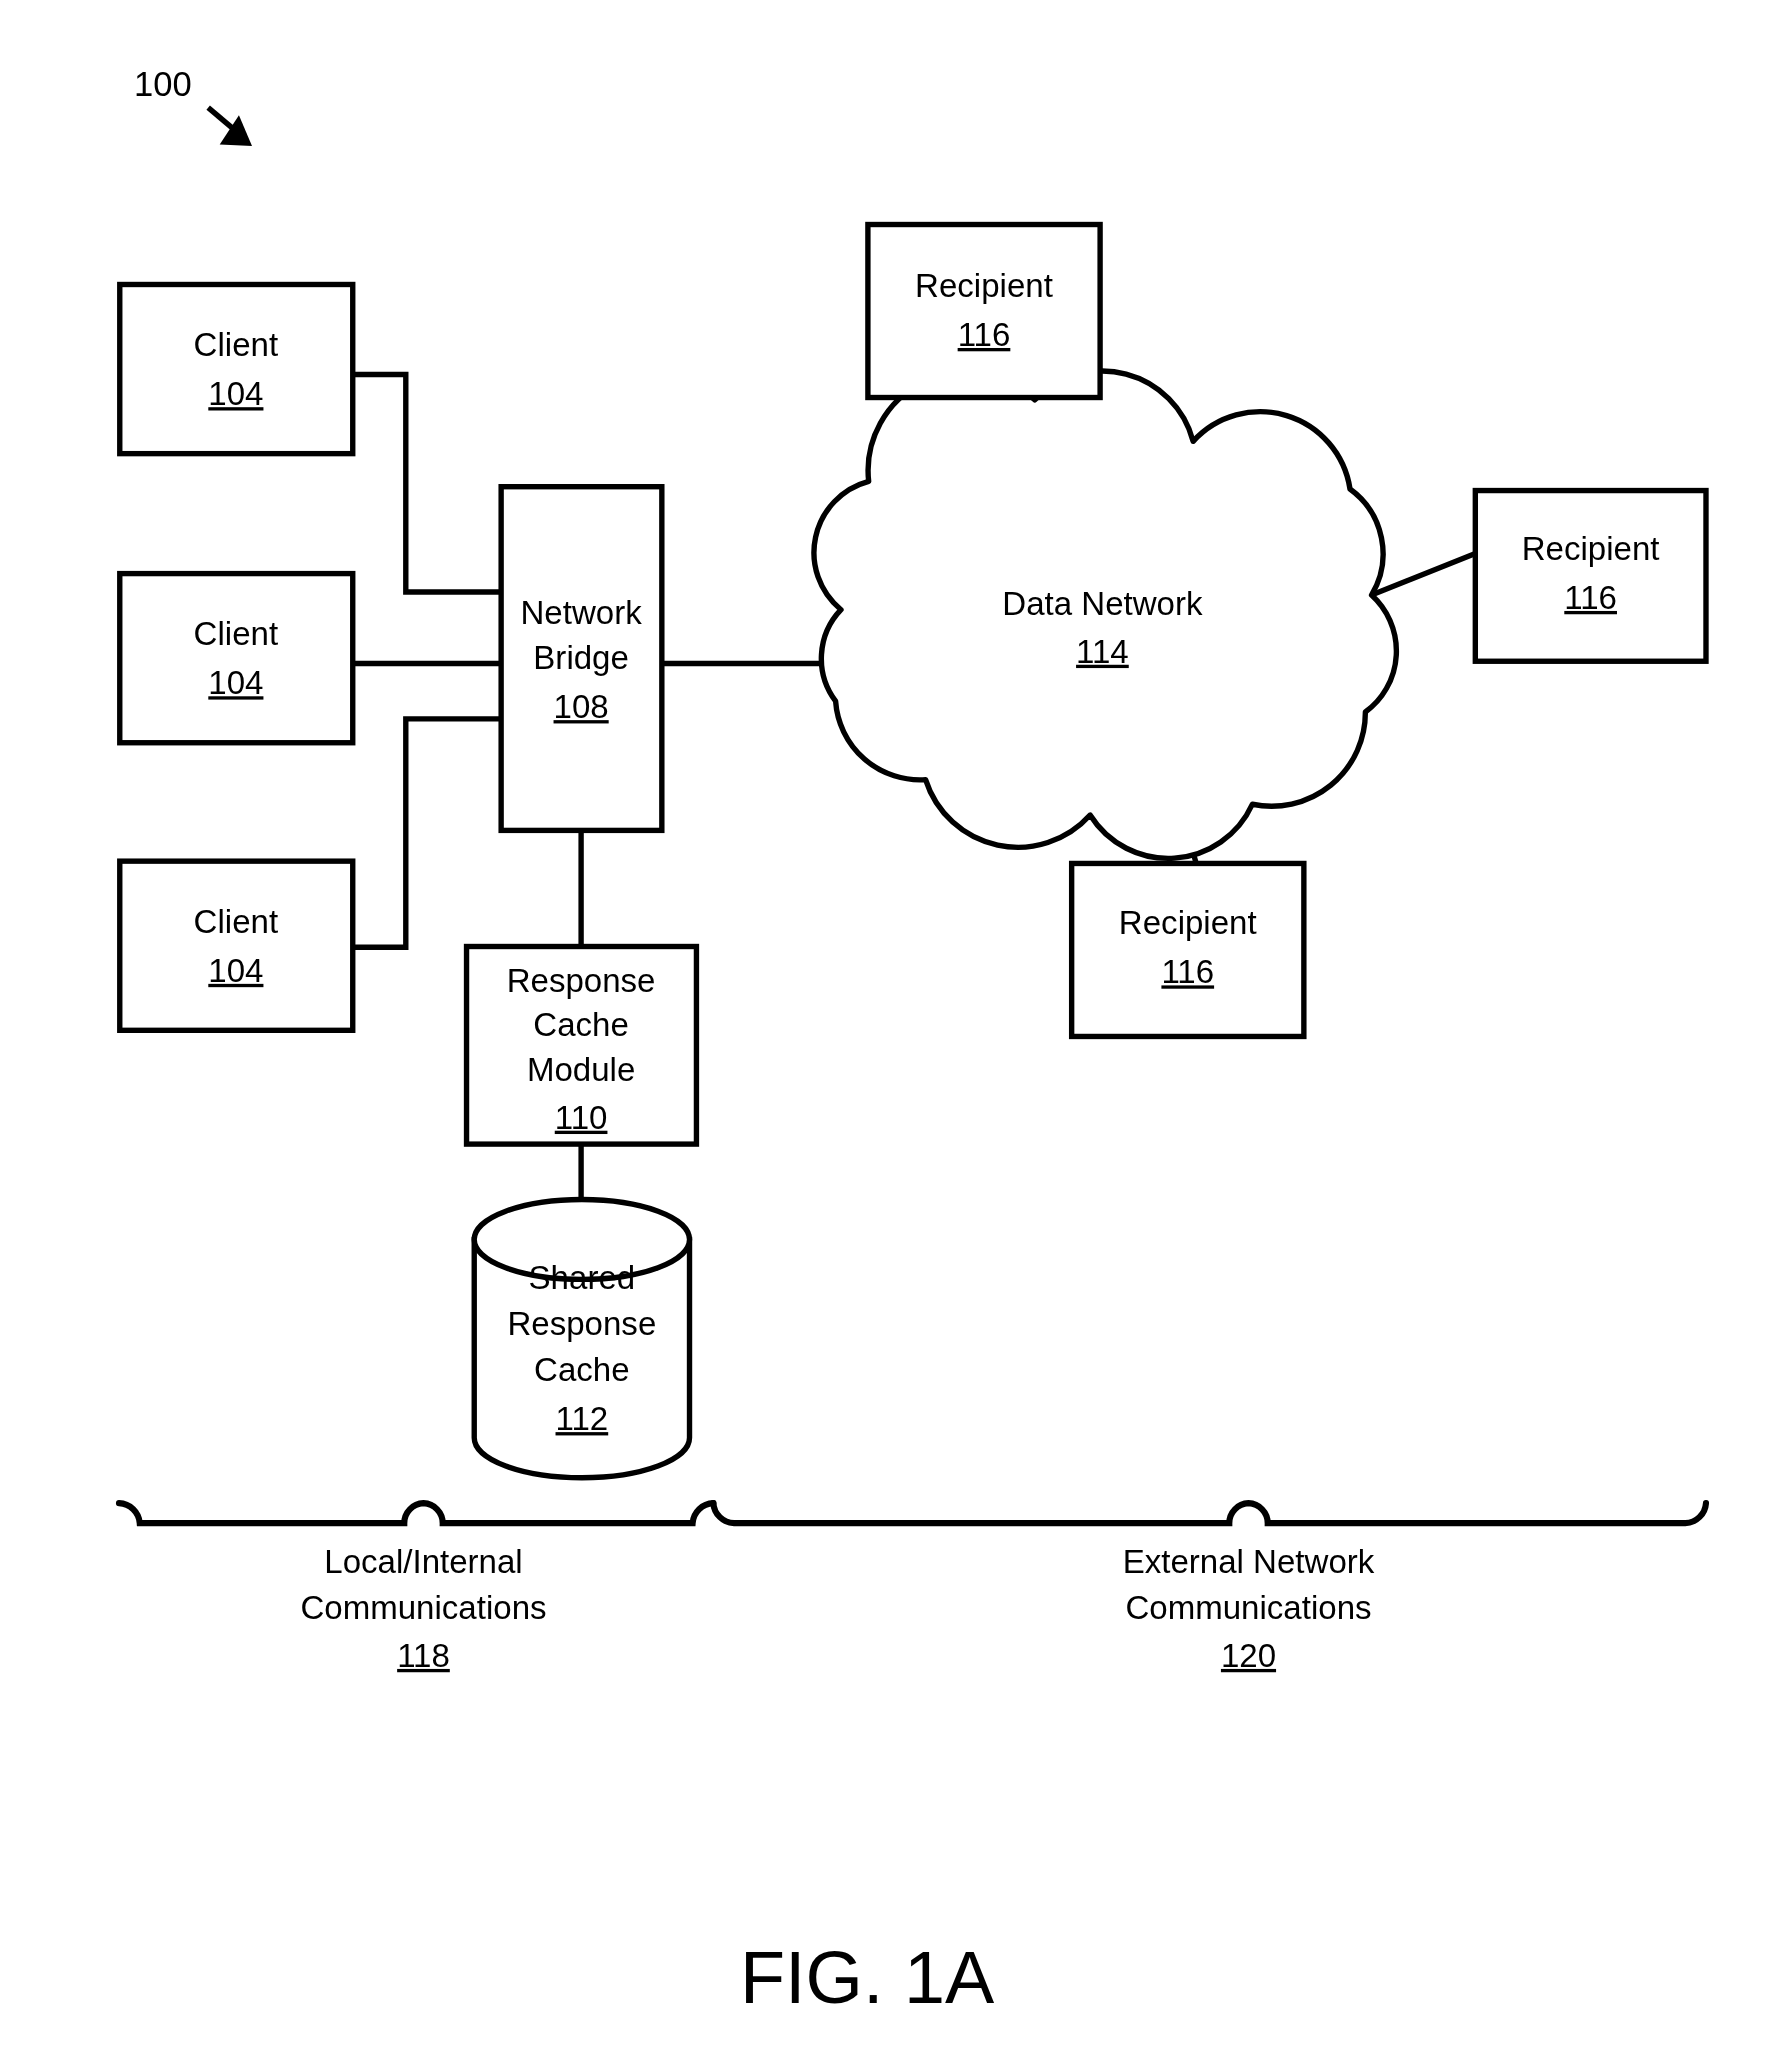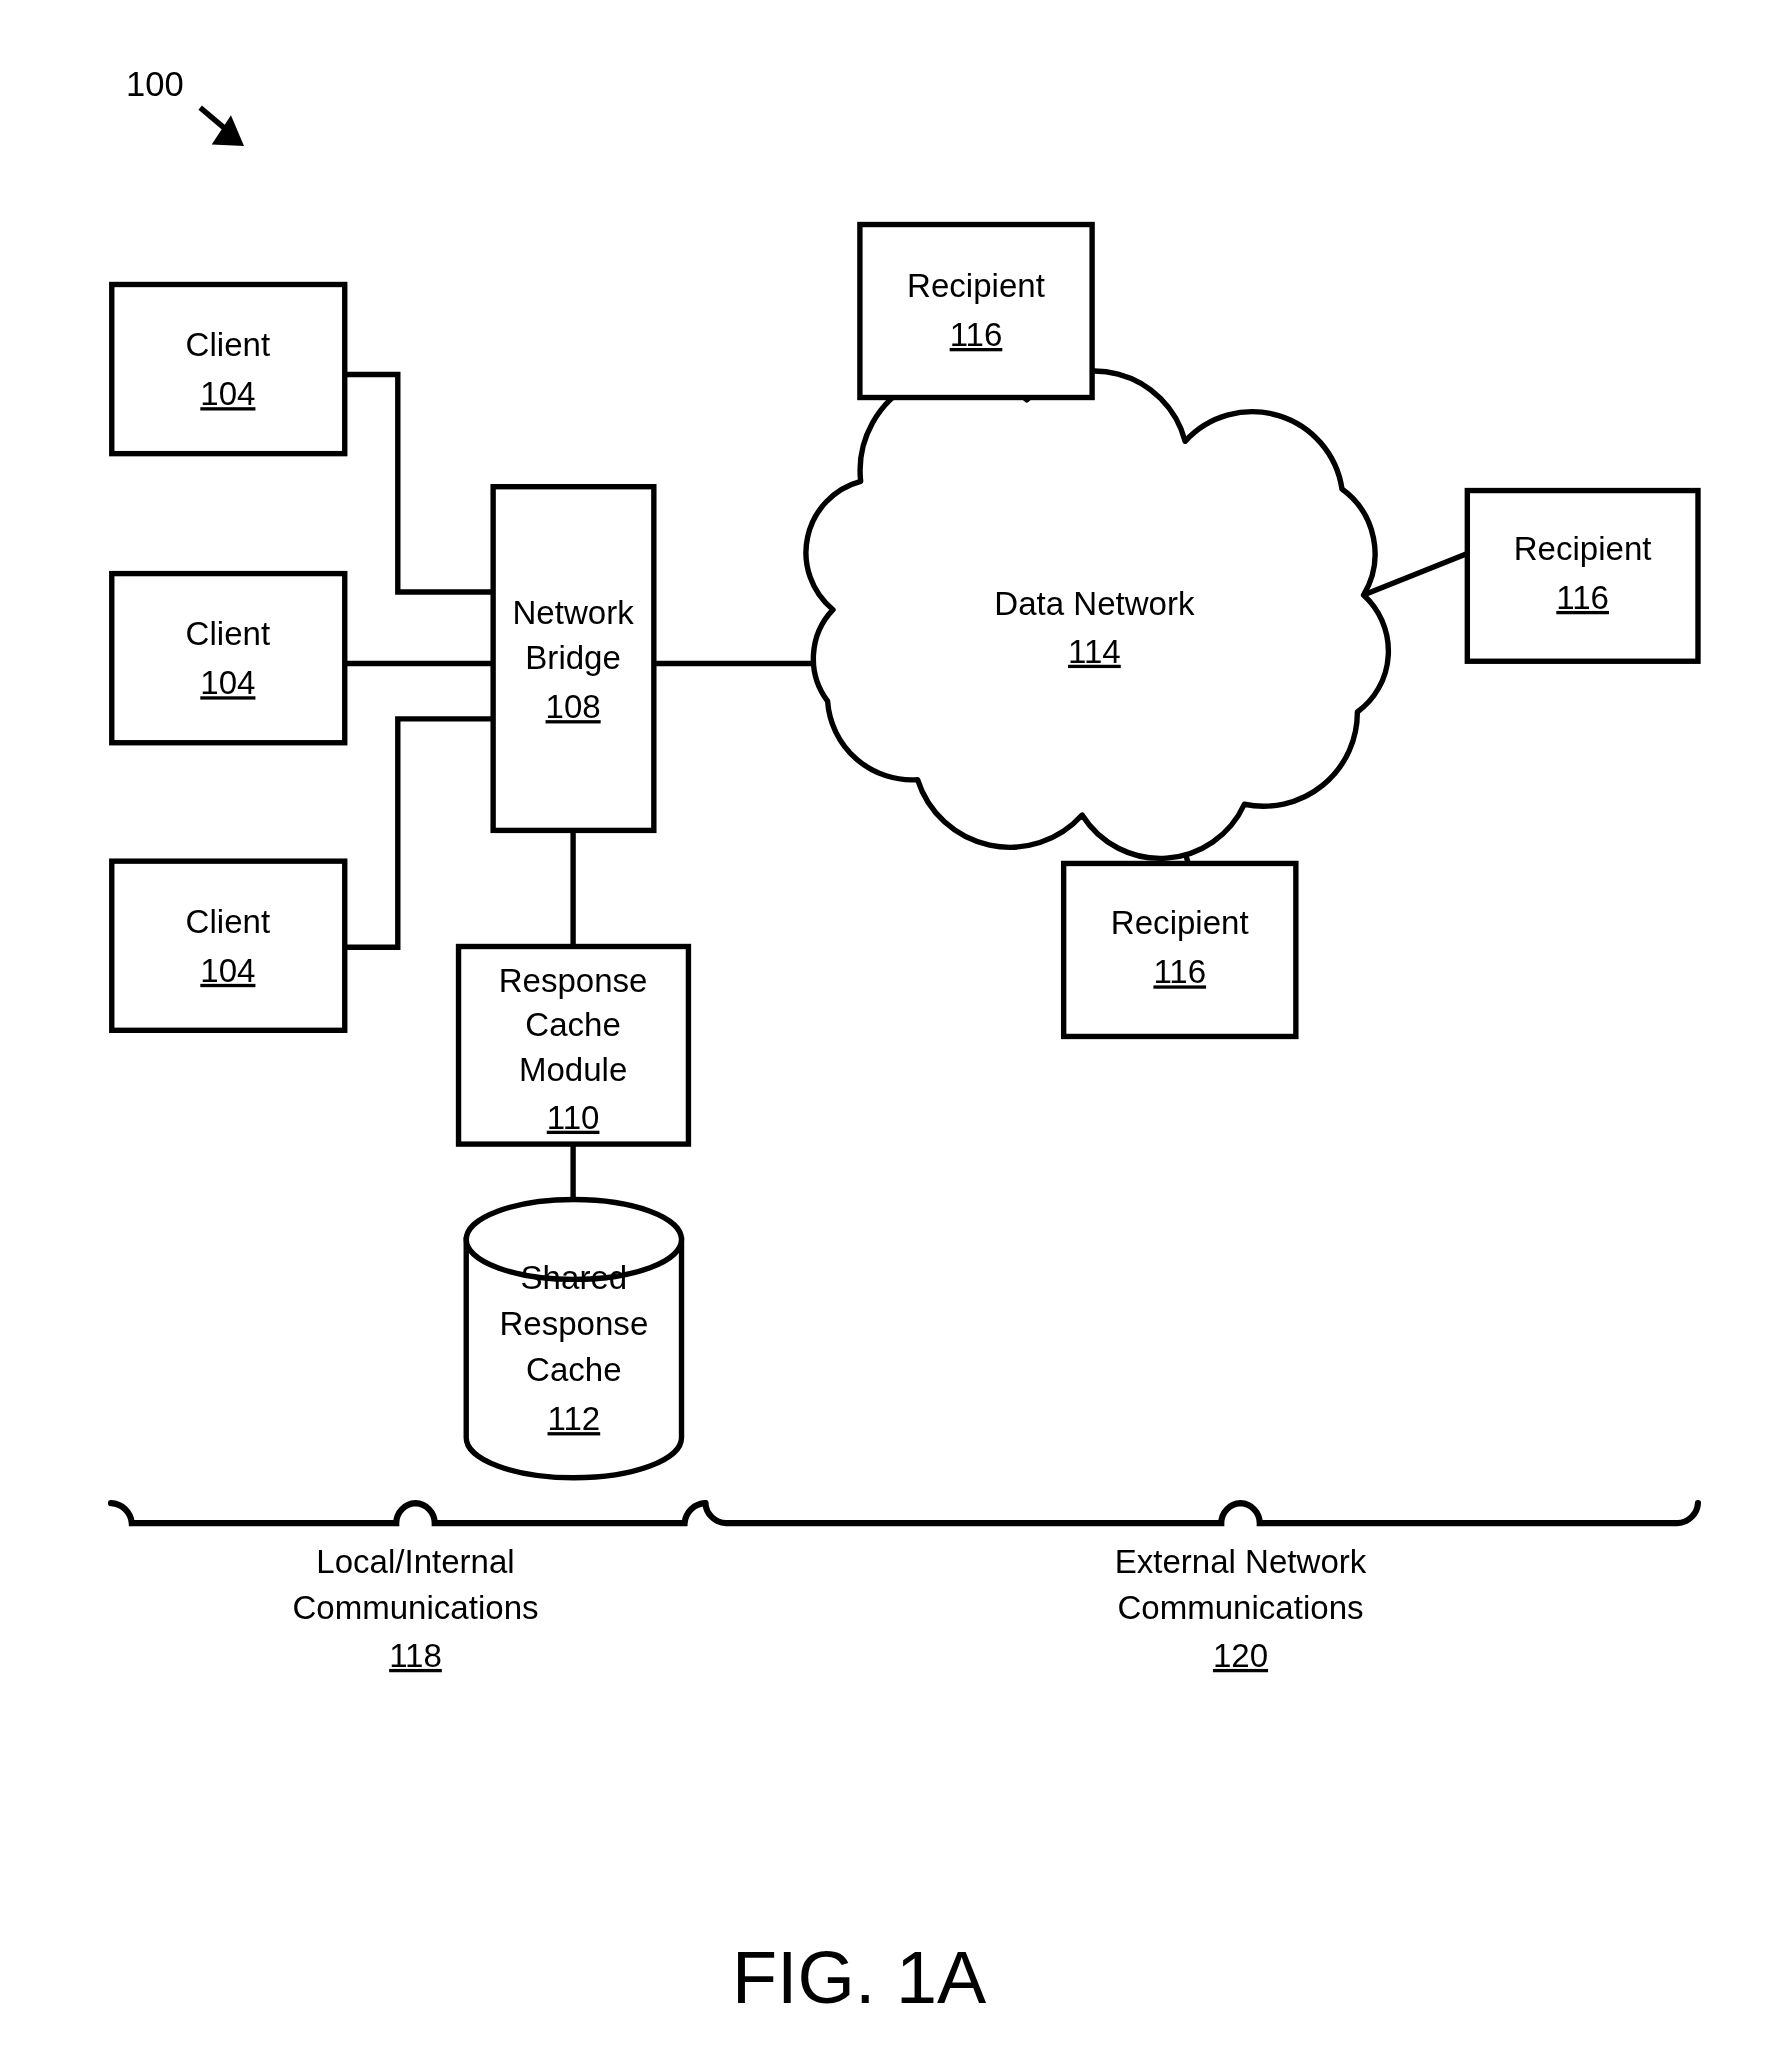--- a/index.html
+++ b/index.html
@@ -11,21 +11,21 @@
   body {
     width: 1781px;
     height: 2066px;
     position: relative;
     font-family: "Liberation Sans", sans-serif;
     overflow: hidden;
   }
   #diagram-root {
     position: absolute;
     top: 0;
-    left: 4px;
+    left: 12px;
     width: 1434px;
     height: 2066px;
   }
   svg.fig {
     display: block;
     width: 1781px;
     height: 2066px;
   }
   .node-box {
     fill: #ffffff;

